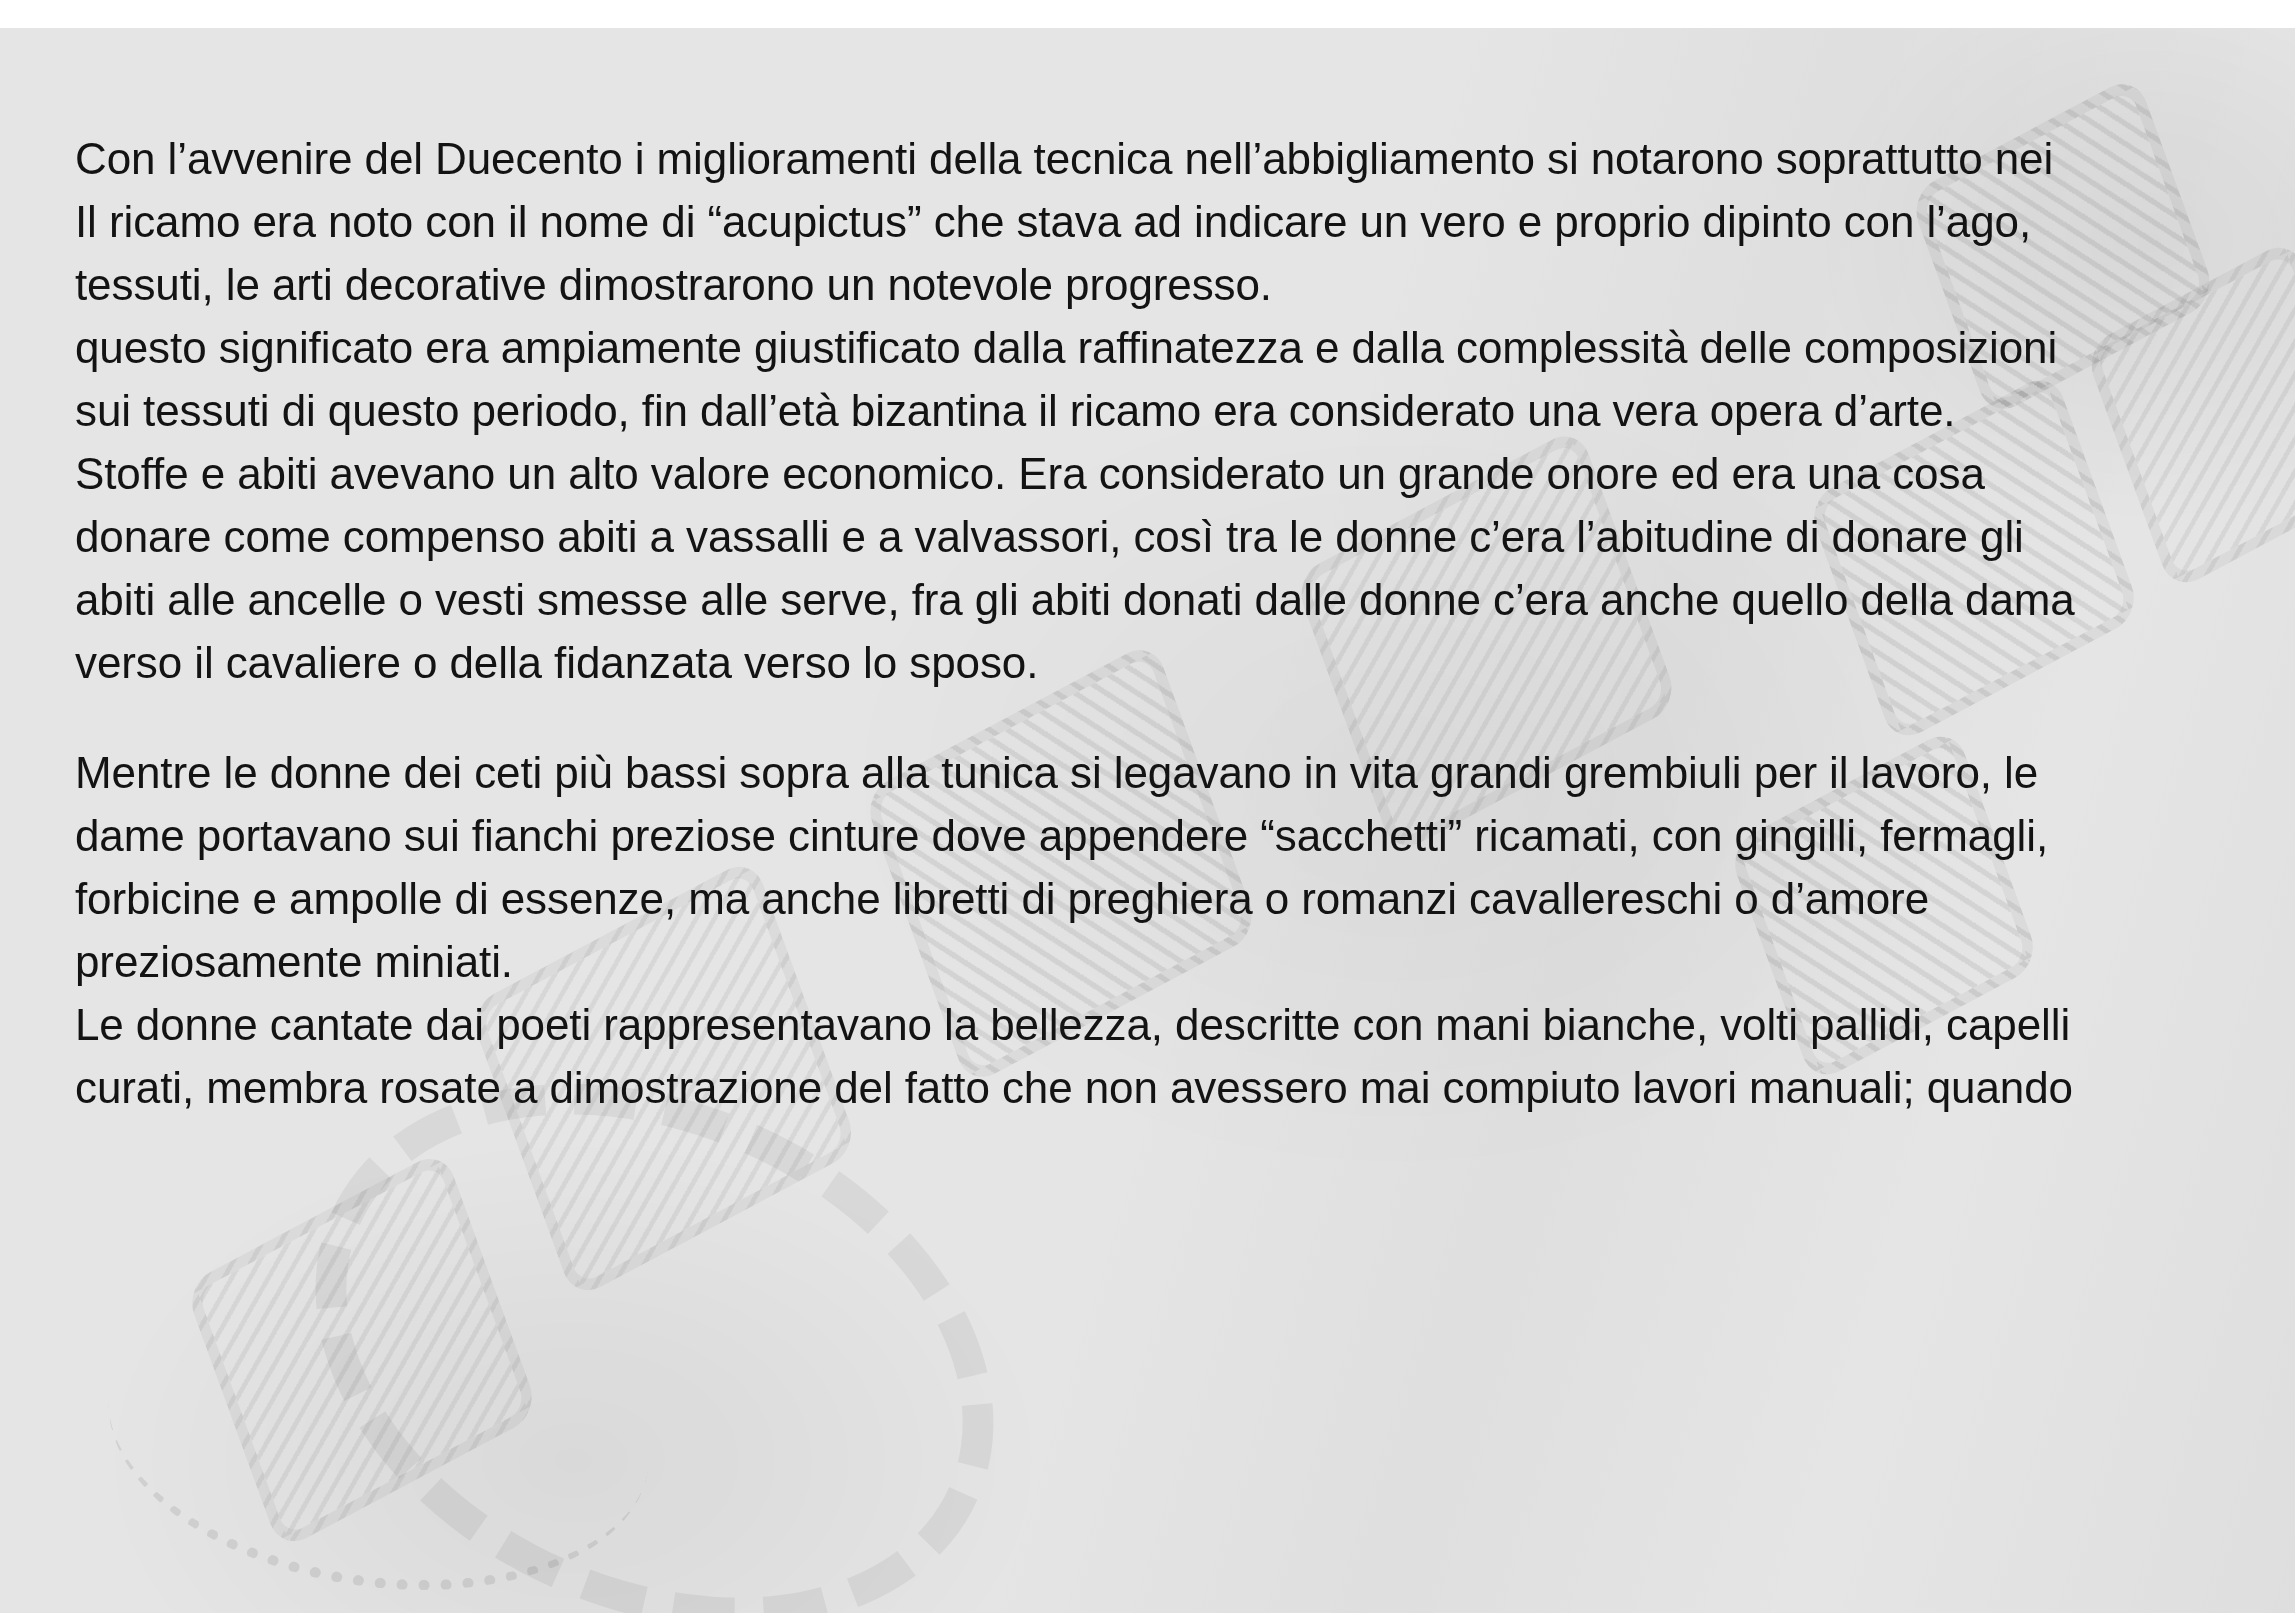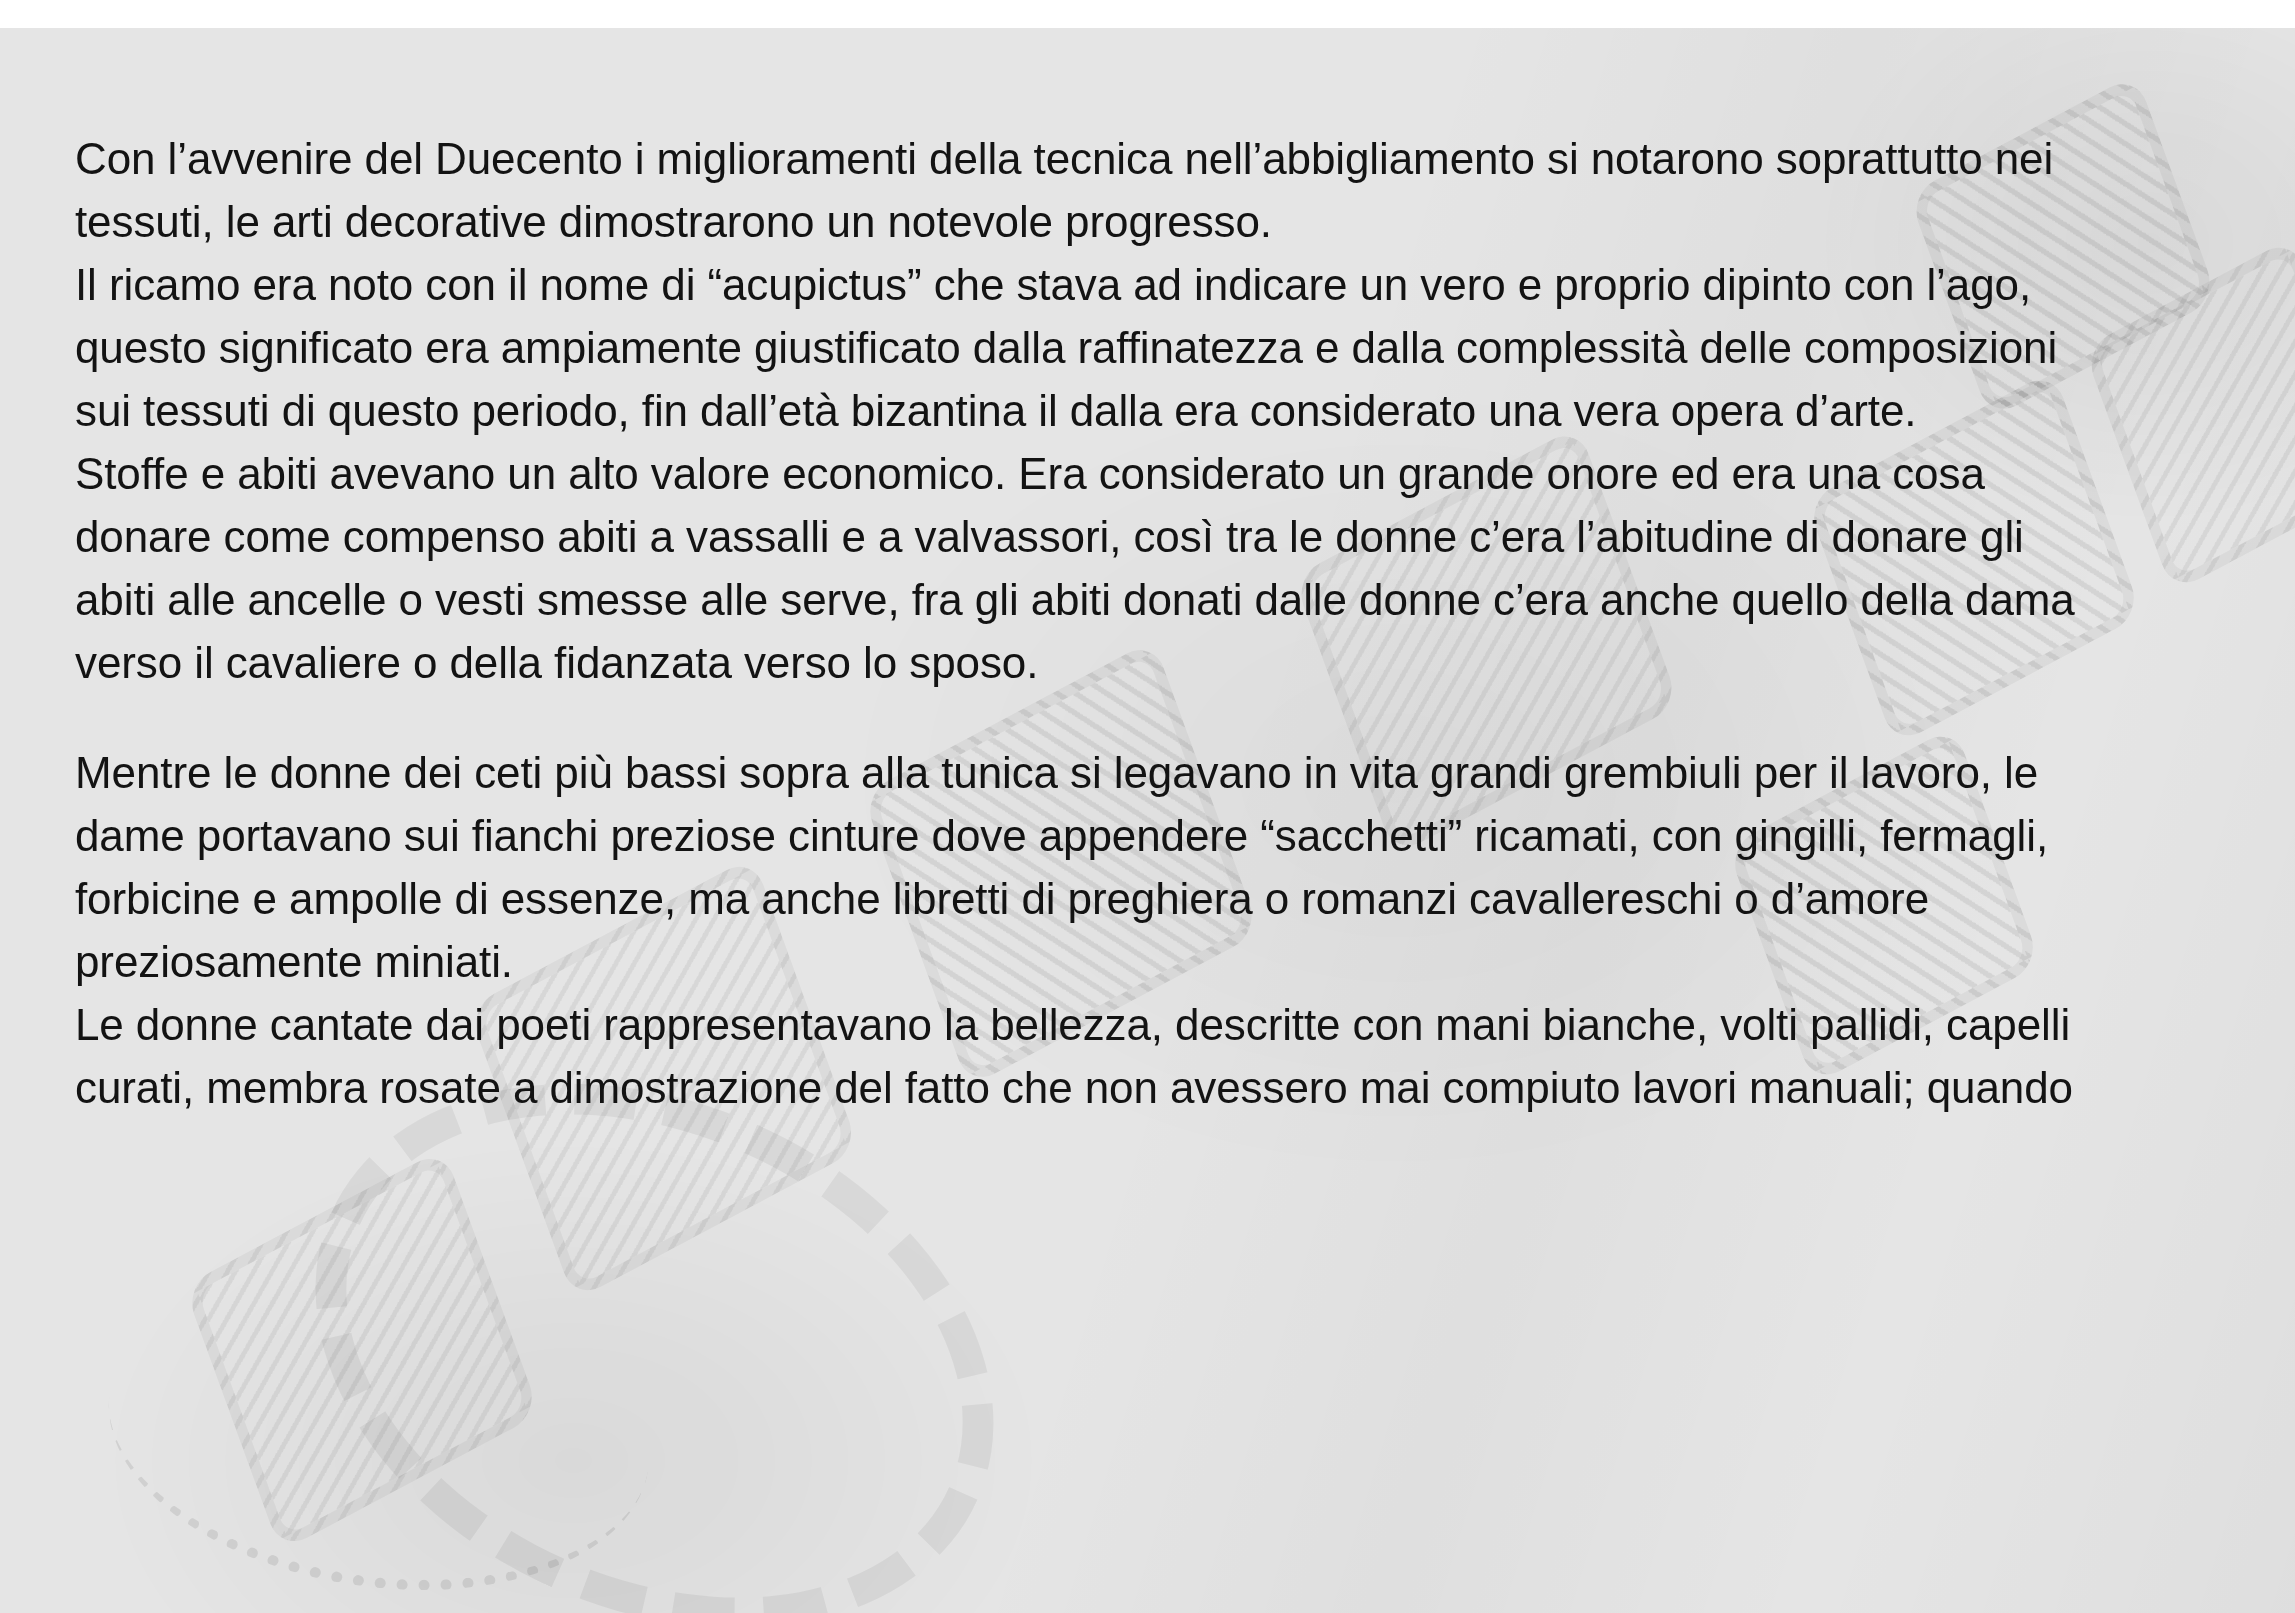--- a/index.html
+++ b/index.html
@@ -108,24 +108,24 @@
     <div class="wm-cube alt" style="left:215px; top:1182px; width:272px; height:258px;"></div>
 
     <div class="wm-curve" style="left:301px; top:1075px; width:645px; height:444px;"></div>
     <div class="wm-dots" style="left:107px; top:1247px;"></div>
   </div>
 
   <div class="text-block">
 
     <div class="para">
       <div class="line">Con l’avvenire del Duecento i miglioramenti della tecnica nell’abbigliamento si notarono soprattutto nei</div>
+      <div class="line">Il ricamo era noto con il nome di “acupictus” che stava ad indicare un vero e proprio dipinto con l’ago,</div>
       <div class="line">tessuti, le arti decorative dimostrarono un notevole progresso.</div>
-      <div class="line">Il ricamo era noto con il nome di “acupictus” che stava ad indicare un vero e proprio dipinto con l’ago,</div>
       <div class="line">questo significato era ampiamente giustificato dalla raffinatezza e dalla complessità delle composizioni</div>
-      <div class="line">sui tessuti di questo periodo, fin dall’età bizantina il dalla era considerato una vera opera d’arte.</div>
+      <div class="line">sui tessuti di questo periodo, fin dall’età bizantina il ricamo era considerato una vera opera d’arte.</div>
       <div class="line">Stoffe e abiti avevano un alto valore economico. Era considerato un grande onore ed era una cosa</div>
       <div class="line">donare come compenso abiti a vassalli e a valvassori, così tra le donne c’era l’abitudine di donare gli</div>
       <div class="line">abiti alle ancelle o vesti smesse alle serve, fra gli abiti donati dalle donne c’era anche quello della dama</div>
       <div class="line">verso il cavaliere o della fidanzata verso lo sposo.</div>
     </div>
 
     <div class="para">
       <div class="line">Mentre le donne dei ceti più bassi sopra alla tunica si legavano in vita grandi grembiuli per il lavoro, le</div>
       <div class="line">dame portavano sui fianchi preziose cinture dove appendere “sacchetti” ricamati, con gingilli, fermagli,</div>
       <div class="line">forbicine e ampolle di essenze, ma anche libretti di preghiera o romanzi cavallereschi o d’amore</div>

